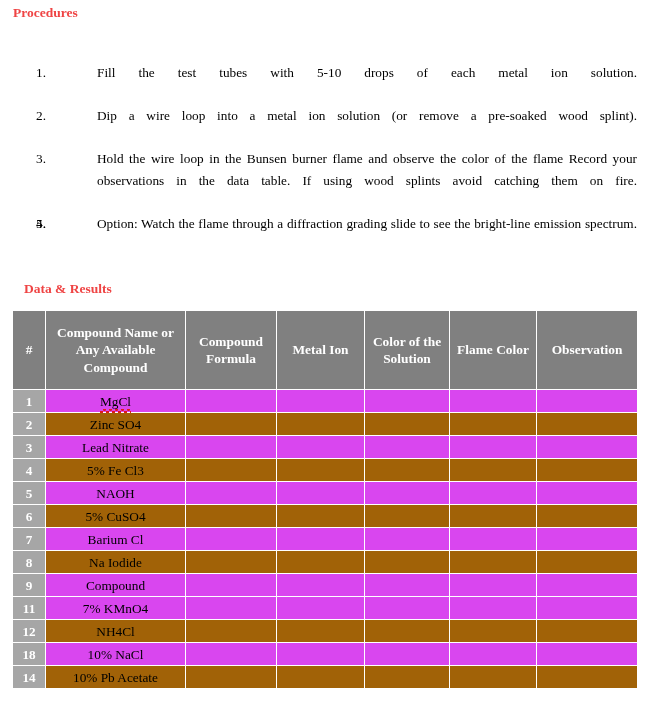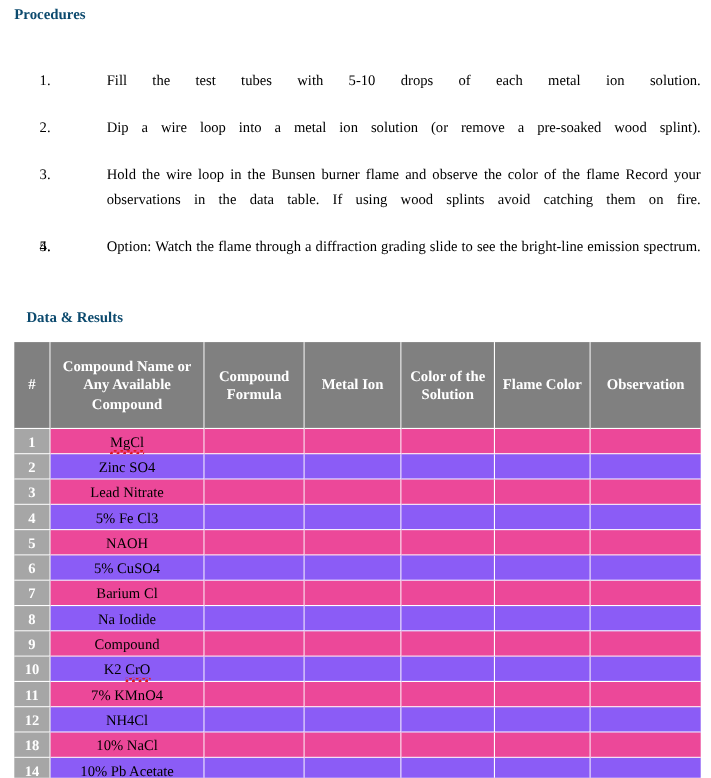--- a/index.html
+++ b/index.html
@@ -14,21 +14,21 @@
     color: #000000;
     overflow: hidden;
     position: relative;
   }
 
   
   .section-heading {
     font-weight: bold;
     font-size: 13.5px;
     line-height: 1;
-    color: #0c4a6e;
+    color: #ef4444;
   }
   #procedures-heading {
     position: absolute;
     left: 13px;
     top: 6px;
   }
   #data-results-heading {
     position: absolute;
     left: 24px;
     top: 282px;
@@ -108,22 +108,22 @@
   #data-table tbody td {
     height: 22px;
     line-height: 19px;
   }
   td.num-cell {
     background: #a6a6a6;
     color: #ffffff;
     font-weight: bold;
     font-size: 13.2px;
   }
-  tr.row-odd td.data-cell { background: #ec4899; }
-  tr.row-even td.data-cell { background: #8b5cf6; }
+  tr.row-odd td.data-cell { background: #d946ef; }
+  tr.row-even td.data-cell { background: #a16207; }
   tr.row-odd td.num-cell,
   tr.row-even td.num-cell { background: #a6a6a6; }
   #data-table tbody tr:last-child td {
     border-bottom: none;
   }
 
   
   .squiggle {
     position: relative;
     display: inline-block;
@@ -277,29 +277,20 @@
       </tr>
       <tr class="row-odd">
         <td class="num-cell">9</td>
         <td class="data-cell">Compound</td>
         <td class="data-cell"></td>
         <td class="data-cell"></td>
         <td class="data-cell"></td>
         <td class="data-cell"></td>
         <td class="data-cell"></td>
       </tr>
-      <tr class="row-even">
-        <td class="num-cell">10</td>
-        <td class="data-cell">K2 <span class="squiggle">CrO</span></td>
-        <td class="data-cell"></td>
-        <td class="data-cell"></td>
-        <td class="data-cell"></td>
-        <td class="data-cell"></td>
-        <td class="data-cell"></td>
-      </tr>
       <tr class="row-odd">
         <td class="num-cell">11</td>
         <td class="data-cell">7% KMnO4</td>
         <td class="data-cell"></td>
         <td class="data-cell"></td>
         <td class="data-cell"></td>
         <td class="data-cell"></td>
         <td class="data-cell"></td>
       </tr>
       <tr class="row-even">

